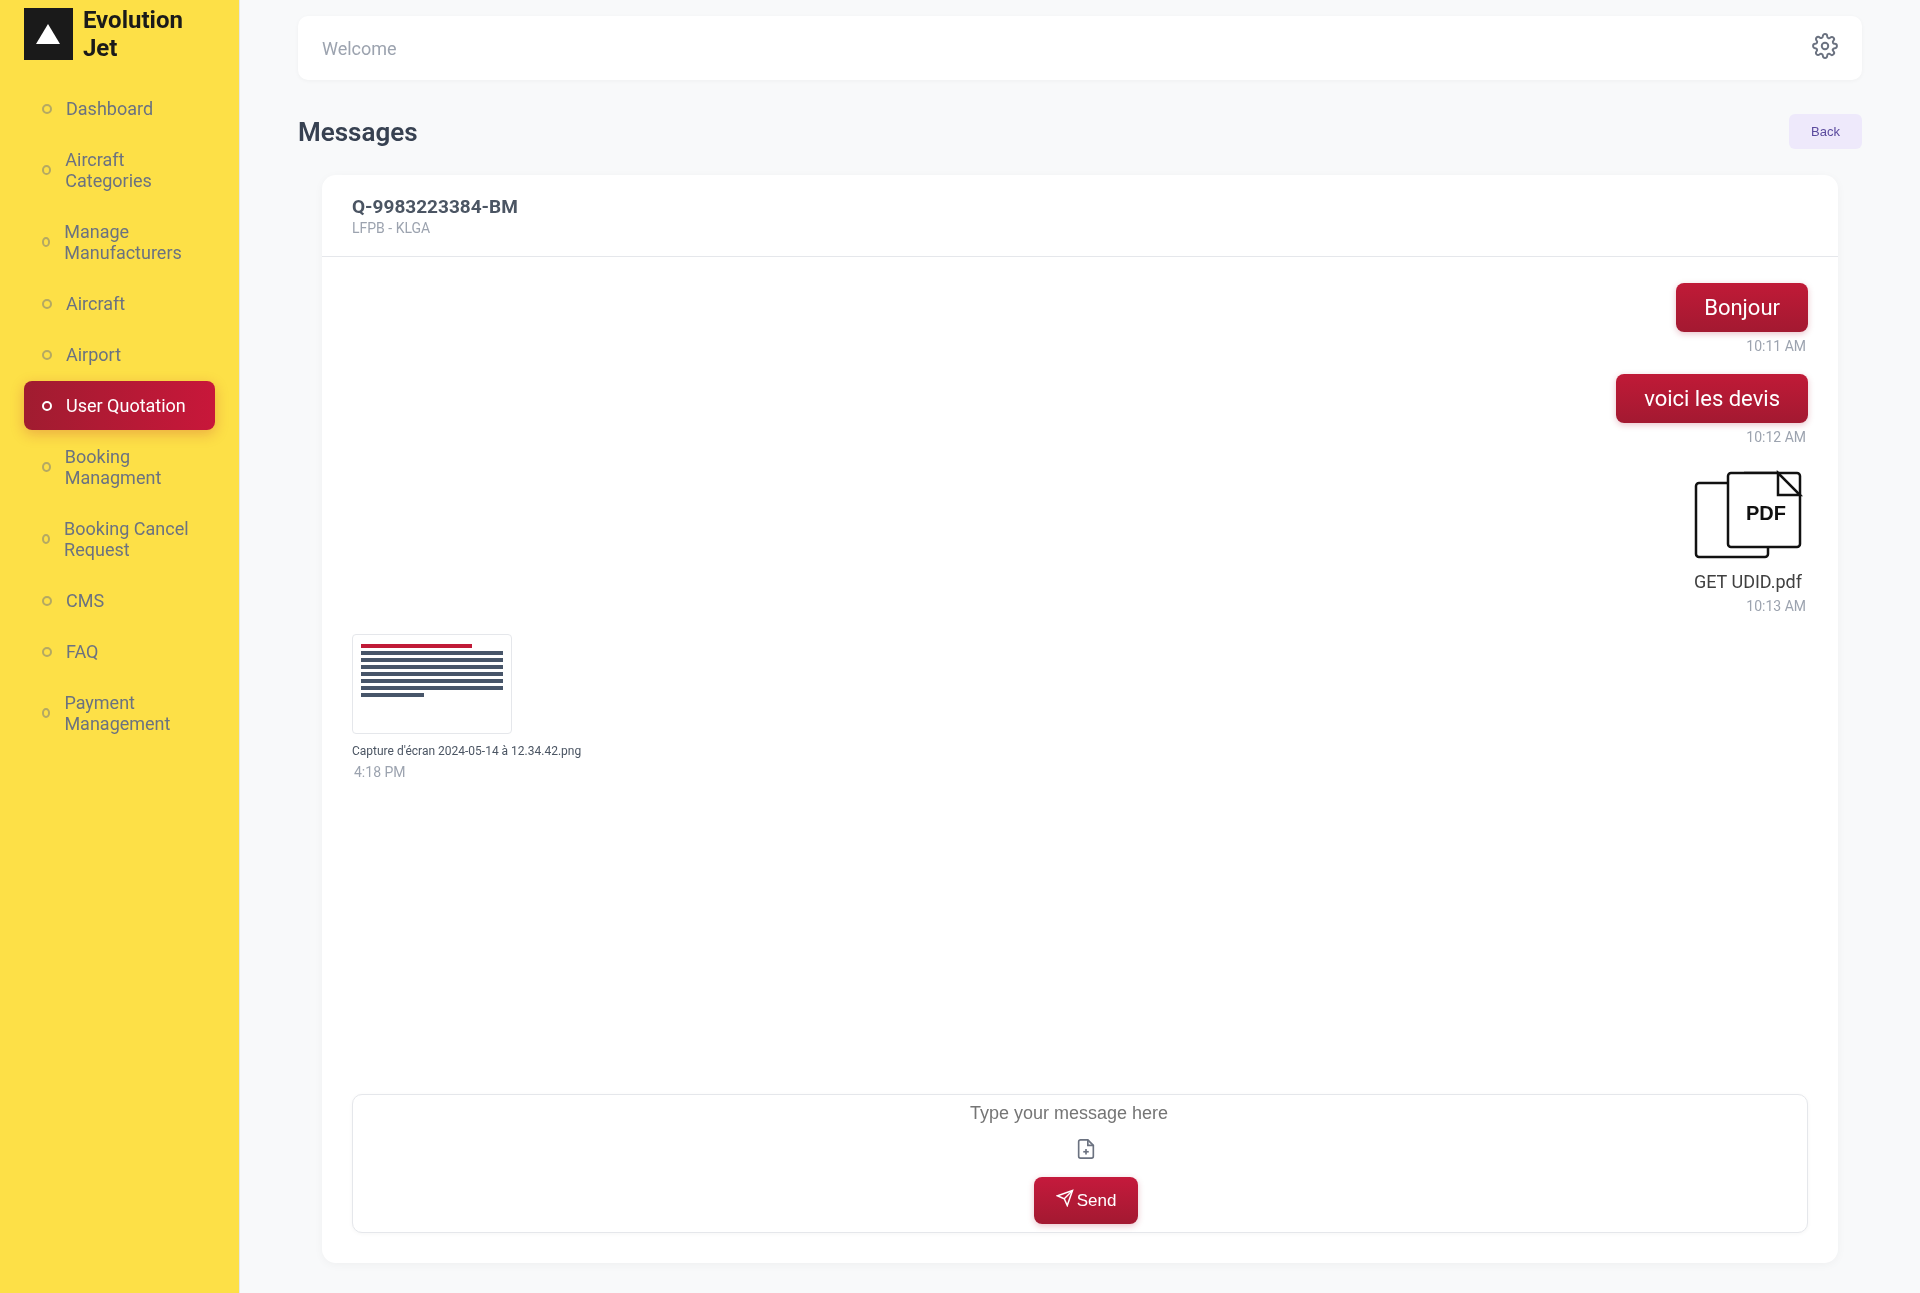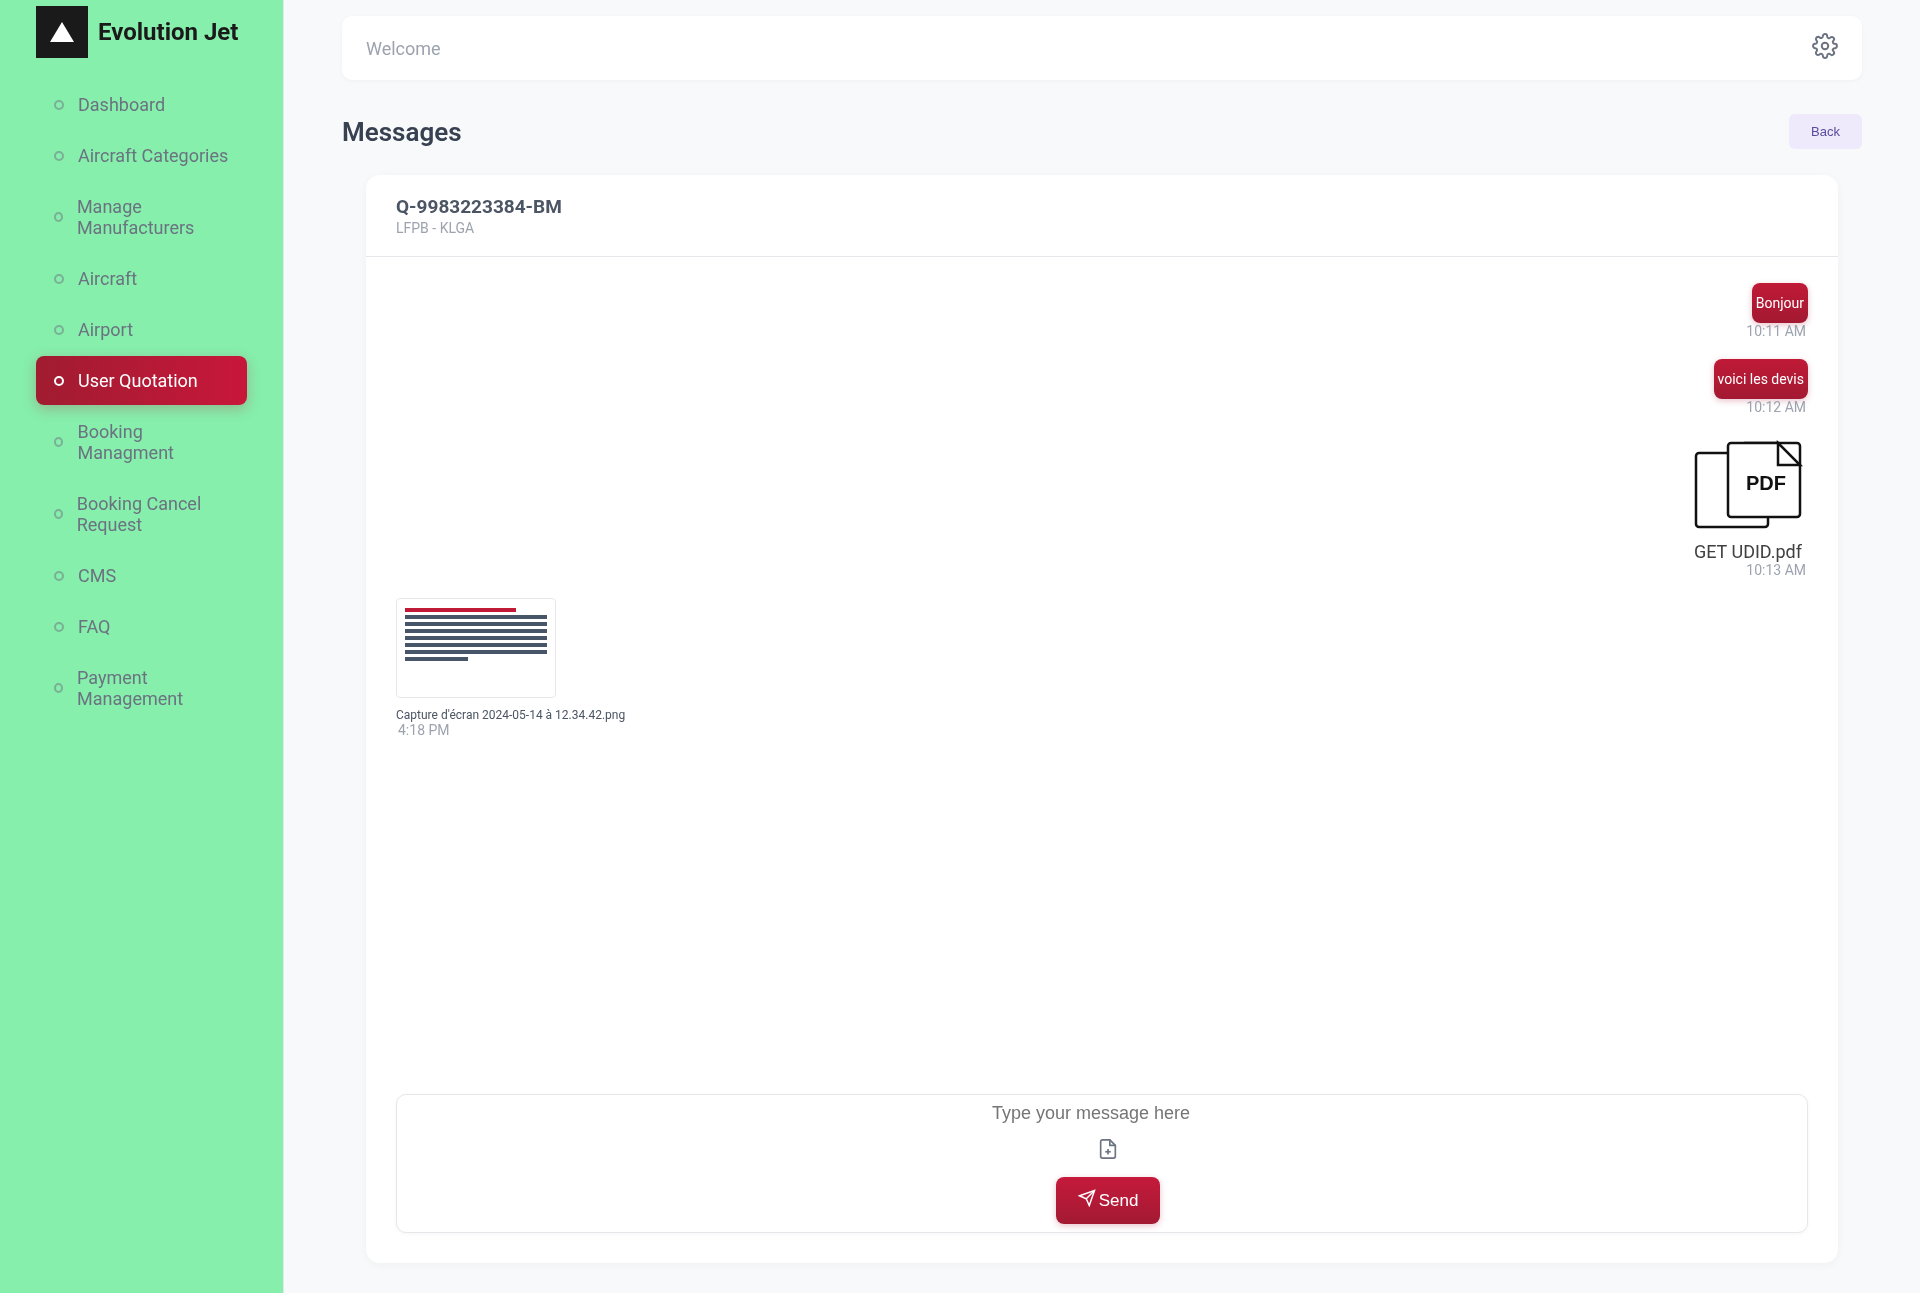--- a/index.html
+++ b/index.html
@@ -5,24 +5,24 @@
     * { margin: 0; padding: 0; box-sizing: border-box; }
     body {
       font-family: -apple-system, BlinkMacSystemFont, "Segoe UI", Roboto, sans-serif;
       background: #f8f9fa;
       width: 1920px;
       height: 1293px;
       overflow: hidden;
       display: flex;
     }
     .sidebar {
-      width: 284px;
-      background: #86efac;
+      width: 240px;
+      background: #fde047;
       border-right: 1px solid #e5e7eb;
-      padding: 6px 12px;
+      padding: 6px 0;
     }
     .brand {
       display: flex;
       align-items: center;
       gap: 10px;
       padding: 0 24px 20px 24px;
     }
     .brand-logo {
       width: 52px;
       height: 52px;
@@ -124,26 +124,26 @@
       display: flex;
       flex-direction: column;
       gap: 6px;
     }
     .msg-row { display:flex; flex-direction:column; max-width: 100%; }
     .msg-row.right { align-items: flex-end; }
     .msg-row.left  { align-items: flex-start; }
     .bubble {
       background: linear-gradient(180deg,#c01a37,#a31931);
       color: #fff;
-      padding: 12px 4px;
+      padding: 12px 28px;
       border-radius: 8px;
-      font-size: 14px;
+      font-size: 22px;
       box-shadow: 0 2px 6px rgba(170,20,50,.25);
     }
-    .ts { font-size: 14px; color: #9ca3af; margin: 0 2px 14px; }
+    .ts { font-size: 14px; color: #9ca3af; margin: 6px 2px 14px; }
     .pdf-attach { display:flex; flex-direction:column; align-items:center; }
     .pdf-icon { width: 120px; height: 100px; position: relative; }
     .pdf-icon svg { width:100%; height:auto; }
     .pdf-name { font-size: 18px; color: #404040; margin-top: 6px; }
     .img-attach {
       width: 160px; height: 100px;
       border: 1px solid #e5e7eb;
       border-radius: 4px;
       background: #fff;
       position:relative;

